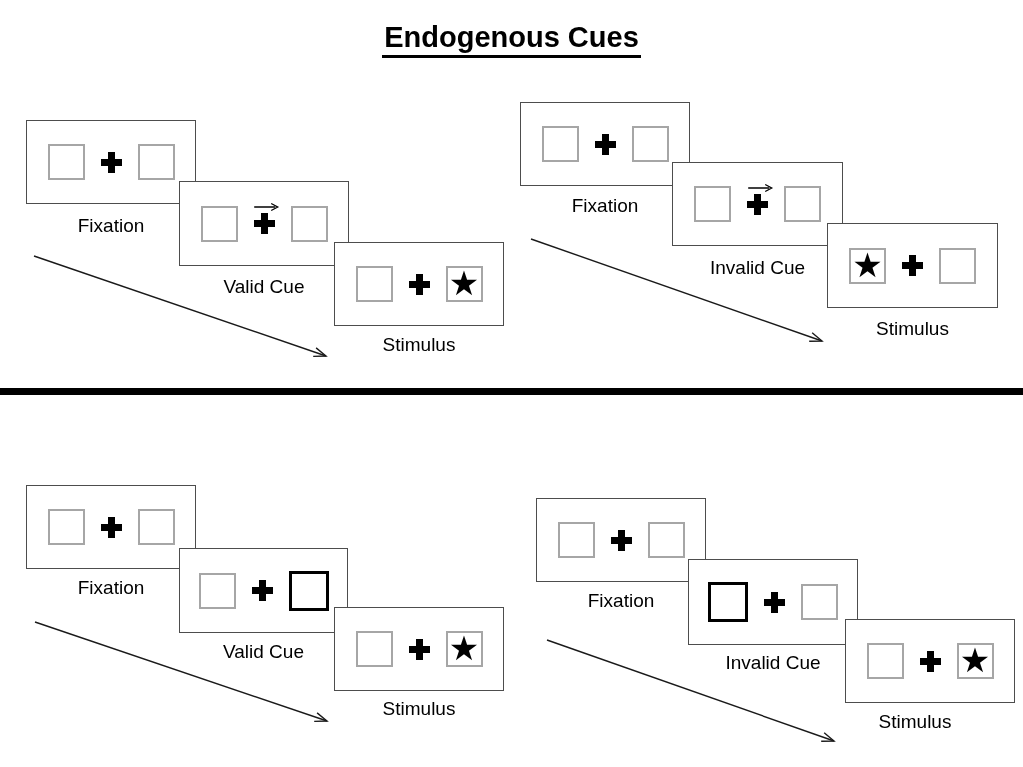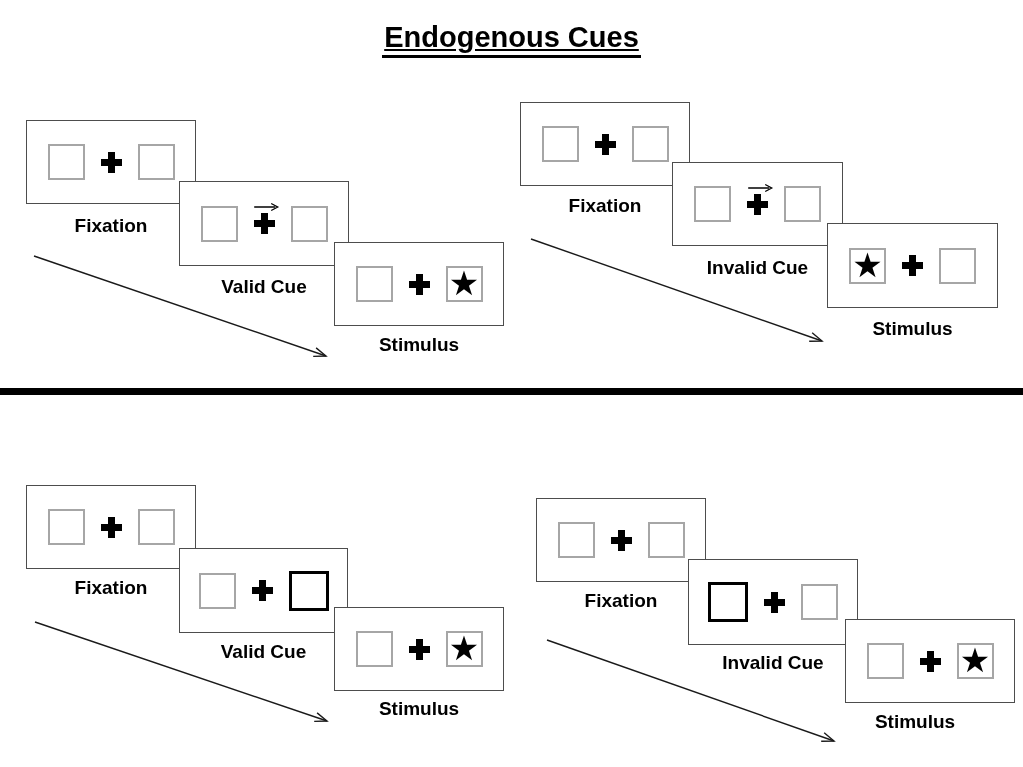--- a/index.html
+++ b/index.html
@@ -1,35 +1,35 @@
 <!DOCTYPE html>
 <html><head>
 <meta charset="utf-8">
 <style>
   html,body{margin:0;padding:0;background:#fff;}
   .slide{position:relative;width:1023px;height:767px;background:#fff;overflow:hidden;
          font-family:"Liberation Sans",sans-serif;color:#000;}
   .section-title{position:absolute;left:0;width:100%;text-align:center;
                  font-weight:bold;font-size:29px;line-height:1.1;z-index:4;}
-  .section-title .ul{display:inline-block;border-bottom:3px solid #000;padding:0 2px 1px 2px;text-decoration:underline;}
+  .section-title .ul{display:inline-block;border-bottom:3px solid #000;padding:0 2px 1px 2px;}
   .divider{position:absolute;left:0;top:388px;width:1023px;height:7px;background:#000;z-index:4;}
   .panel{position:absolute;background:#fff;border:1.5px solid #4d4d4d;box-sizing:border-box;
          display:flex;align-items:center;justify-content:center;gap:16px;}
   .z1{z-index:1}.z2{z-index:2}.z3{z-index:3}
   .box{width:37px;height:36px;border:2px solid #a6a6a6;background:#fff;box-sizing:border-box;
        display:flex;align-items:center;justify-content:center;flex:0 0 auto;}
   .box.bold{width:40px;height:40px;border:3.5px solid #000;}
   .star{font-family:"DejaVu Sans",sans-serif;font-size:34px;line-height:1;color:#000;
         transform:translateY(-1px);}
   .plus-wrap{position:relative;width:21px;height:21px;flex:0 0 auto;}
   .plus{position:absolute;left:0;top:0;width:21px;height:21px;}
   .plus::before{content:"";position:absolute;left:0;top:7px;width:21px;height:7px;background:#000;}
   .plus::after{content:"";position:absolute;top:0;left:7px;width:7px;height:21px;background:#000;}
   .cue-arrow{position:absolute;left:50%;bottom:100%;transform:translateX(-40%);margin-bottom:1px;}
-  .plabel{position:absolute;text-align:center;font-weight:bold;font-size:19px;line-height:22px;z-index:4;}
+  .plabel{position:absolute;text-align:center;font-weight:normal;font-size:19px;line-height:22px;z-index:4;}
   .overlay{position:absolute;left:0;top:0;z-index:0;}
 </style>
 </head>
 <body>
 
 <div class="slide">
 
   <svg class="overlay" width="1023" height="767" viewBox="0 0 1023 767">
     <defs>
       <marker id="ah" markerUnits="userSpaceOnUse" markerWidth="16" markerHeight="14" refX="13" refY="5.5" orient="auto">

